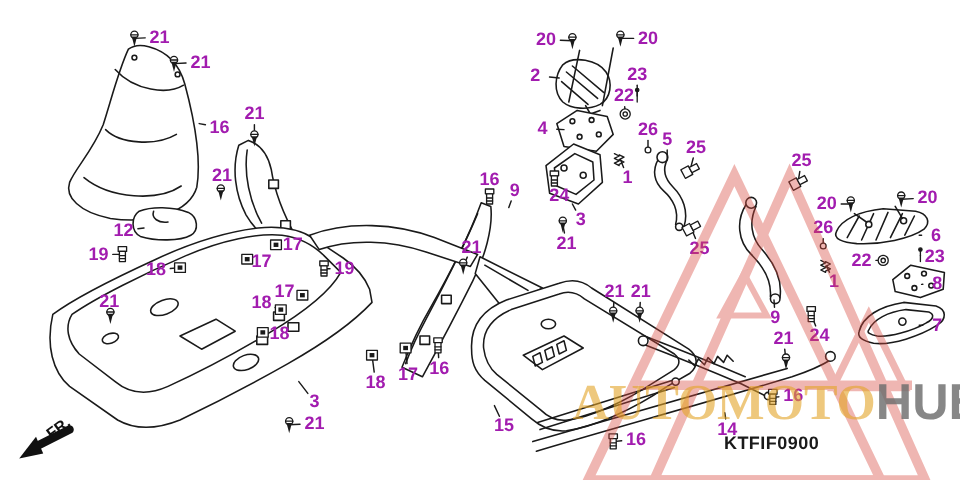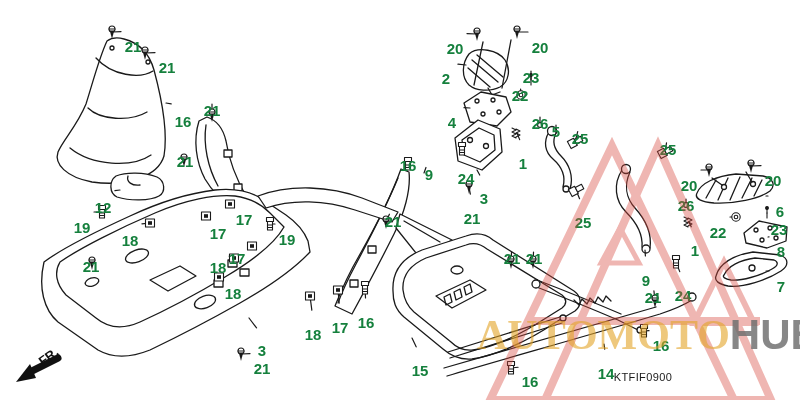--- a/index.html
+++ b/index.html
@@ -1,28 +1,28 @@
 <!DOCTYPE html>
 <html><head>
 <meta charset="utf-8">
 <style>
   html,body{margin:0;padding:0;background:#fff;}
   .stage{position:relative;width:800px;height:400px;background:#fff;overflow:hidden;
          font-family:"Liberation Sans",sans-serif;}
   .stage svg{position:absolute;left:0;top:0;}
   .co{position:absolute;transform:translate(-50%,-50%);font-weight:bold;font-size:15px;
-      color:#15803d;white-space:nowrap;z-index:3;letter-spacing:0;margin-top:15px;}
+      color:#a21caf;white-space:nowrap;z-index:3;letter-spacing:0;}
   #callouts{position:absolute;left:0;top:0;width:100%;height:100%;z-index:3;}
   #wm-tri{z-index:4;pointer-events:none;}
   .wm-text{position:absolute;left:477px;top:314px;z-index:5;font-weight:bold;font-size:42px;
            letter-spacing:0;line-height:1;pointer-events:none;white-space:nowrap;}
   .wm-automoto{color:rgba(226,164,38,0.60);font-family:Liberation Serif, serif;}
   .wm-hub{color:rgba(108,108,108,0.82);}
-  .code{position:absolute;left:643px;top:371px;transform:translateX(-50%);z-index:6;
-        font-weight:normal;font-size:11px;color:#1a1a1a;letter-spacing:0.4px;}
+  .code{position:absolute;left:643px;top:361px;transform:translateX(-50%);z-index:6;
+        font-weight:bold;font-size:15px;color:#1a1a1a;letter-spacing:0.4px;}
   .fr{position:absolute;left:38px;top:349px;z-index:3;font-weight:bold;font-size:13px;
       color:#111;transform:rotate(-36deg);}
   #art{z-index:1;}
 </style>
 </head>
 <body>
 
 <div class="stage">
 
   <svg id="art" width="800" height="400" viewBox="0 0 800 400" fill="none" stroke="#1a1a1a" stroke-width="1.3" stroke-linejoin="round" stroke-linecap="round">

